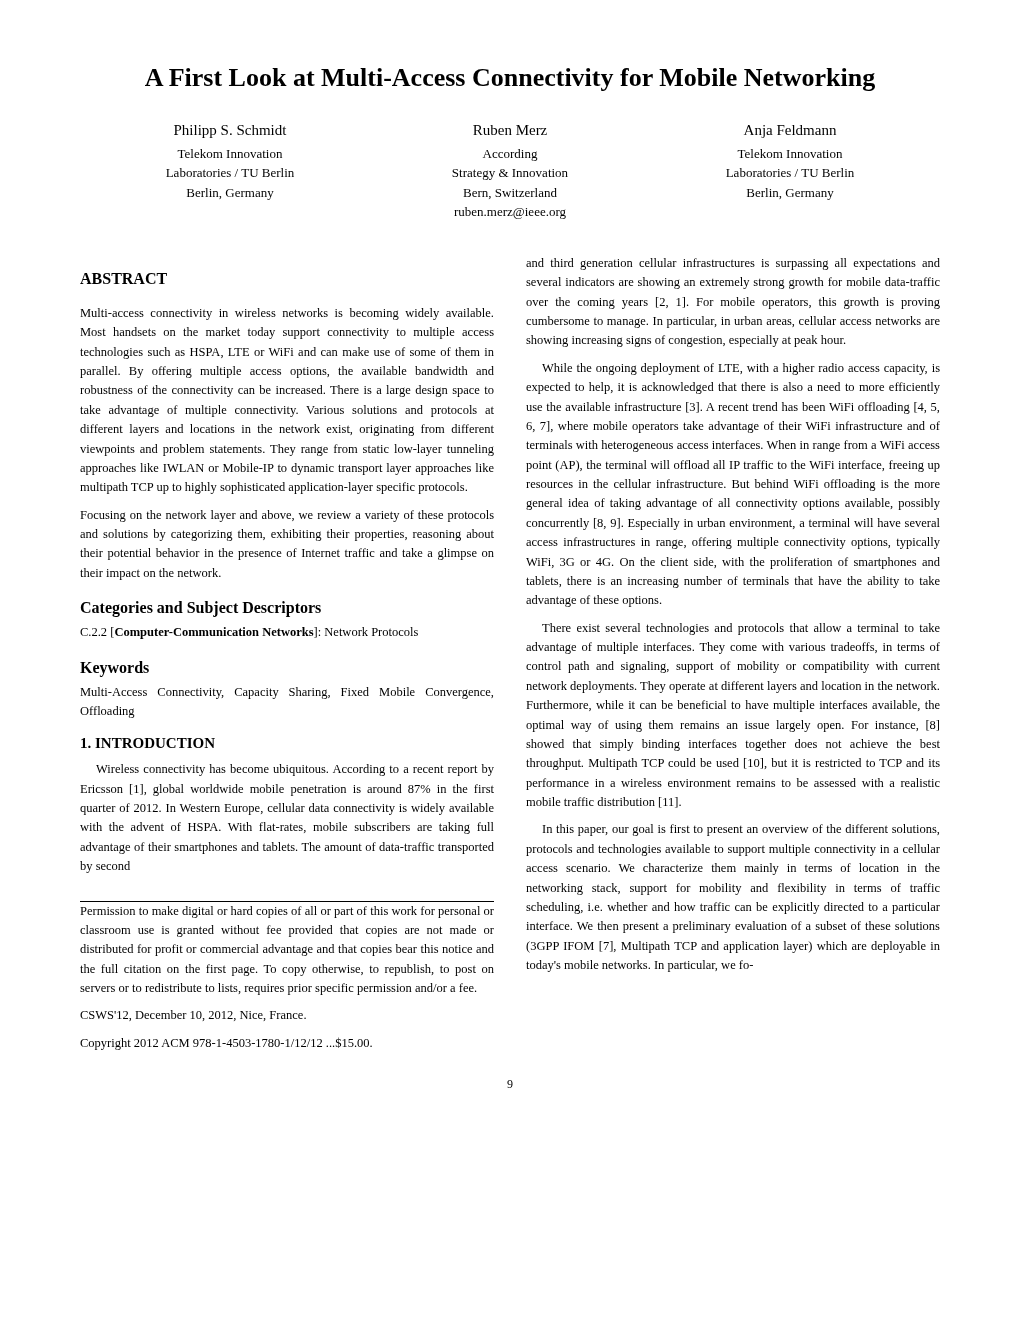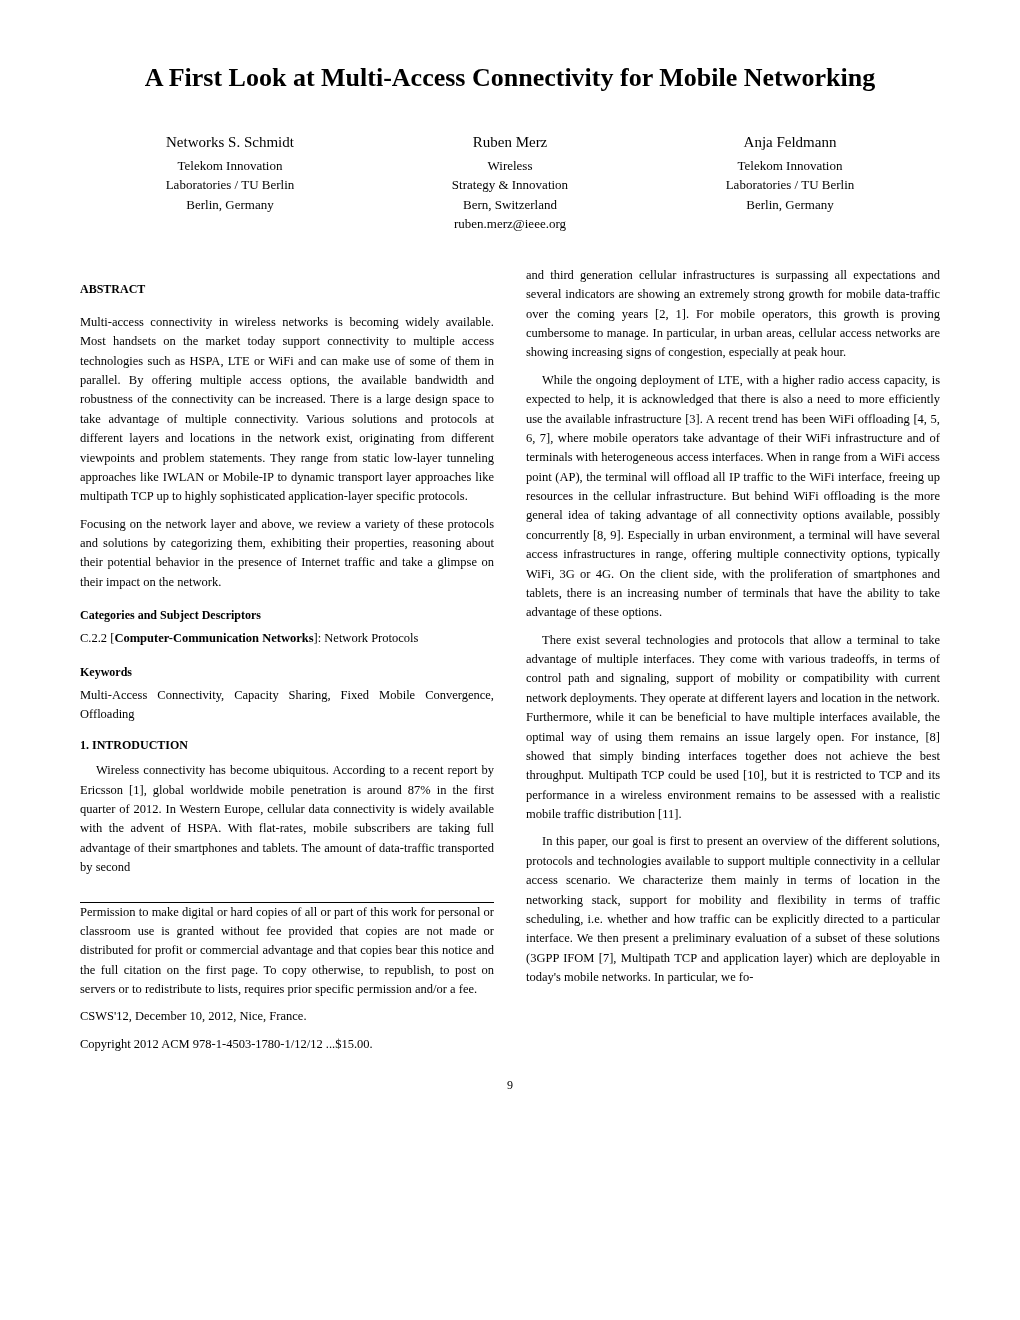--- a/index.html
+++ b/index.html
@@ -22,21 +22,21 @@
       min-height: 1320px;
       background: #ffffff;
       padding: 60px 80px 60px 80px;
       position: relative;
     }
 
     .paper-title {
       text-align: center;
       font-size: 26px;
       font-weight: bold;
-      margin-bottom: 35px;
+      margin-bottom: 23px;
       line-height: 1.4;
       padding: 0 40px;
     }
 
     .authors-section {
       display: flex;
       justify-content: center;
       gap: 0;
       margin-bottom: 32px;
     }
@@ -64,28 +64,28 @@
 
     .left-column {
       padding-right: 4px;
     }
 
     .right-column {
       padding-left: 4px;
     }
 
     .section-title {
-      font-size: 12px;
+      font-size: 16px;
       font-weight: bold;
       margin-bottom: 6px;
       margin-top: 16px;
     }
 
     .section-title-large {
-      font-size: 12px;
+      font-size: 15px;
       font-weight: bold;
       margin-bottom: 8px;
       margin-top: 14px;
     }
 
     p {
       font-size: 12.5px;
       line-height: 1.55;
       text-align: justify;
       margin-bottom: 8px;
@@ -119,28 +119,28 @@
   </style>
 </head>
 <body>
 
 <div class="page">
 
   <div class="paper-title">A First Look at Multi-Access Connectivity for Mobile Networking</div>
 
   <div class="authors-section">
     <div class="author-block">
-      <div class="author-name">Networks S. Schmidt</div>
+      <div class="author-name">Philipp S. Schmidt</div>
       <div>Telekom Innovation</div>
       <div>Laboratories / TU Berlin</div>
       <div>Berlin, Germany</div>
     </div>
     <div class="author-block">
       <div class="author-name">Ruben Merz</div>
-      <div>Wireless</div>
+      <div>According</div>
       <div>Strategy &amp; Innovation</div>
       <div>Bern, Switzerland</div>
       <div>ruben.merz@ieee.org</div>
     </div>
     <div class="author-block">
       <div class="author-name">Anja Feldmann</div>
       <div>Telekom Innovation</div>
       <div>Laboratories / TU Berlin</div>
       <div>Berlin, Germany</div>
     </div>

